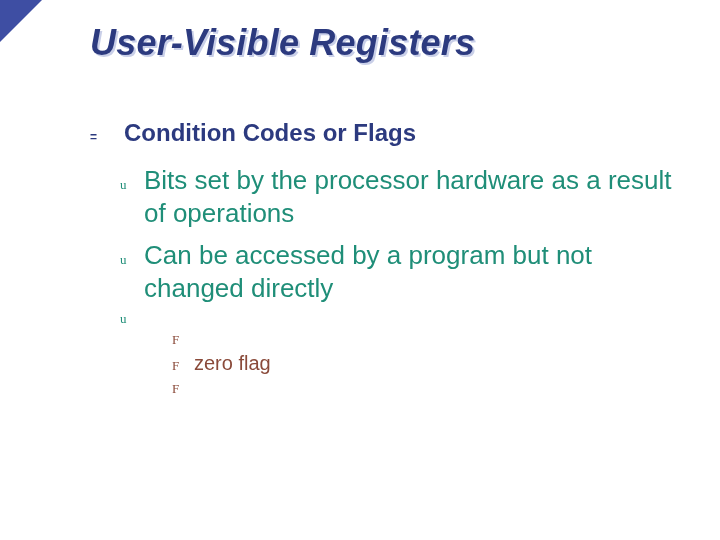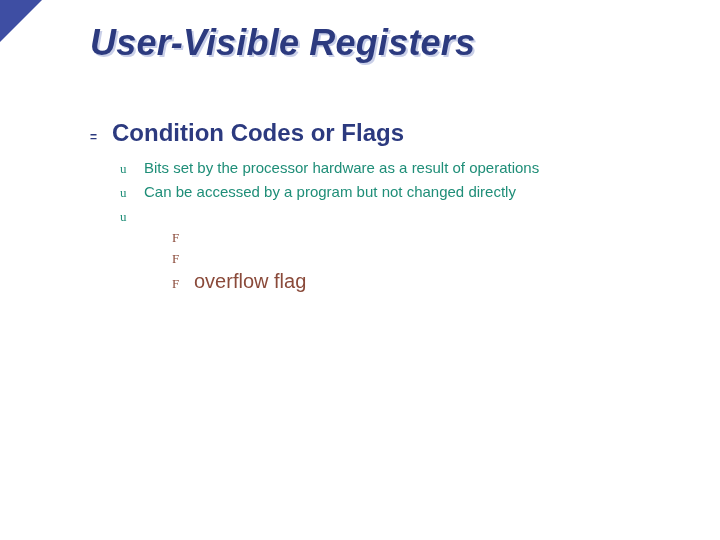--- a/index.html
+++ b/index.html
@@ -20,25 +20,25 @@
     color: #2c3a7f;
     text-shadow: 2px 2px 0 #c9cfe8;
     letter-spacing: .2px;
   }
   .body {
     position: absolute; left: 90px; top: 118px; width: 600px;
     font-size: 22px; line-height: 1.25;
   }
   .l1-row { display: flex; align-items: baseline; margin-bottom: 8px; }
   .bullet-eq { width: 22px; flex: 0 0 22px; color: #2c3a7f; font-size: 12px; font-weight: bold; padding-top: 6px; }
-  .l1-text { font-size: 24px; font-weight: 700; color: #2c3a7f; }
+  .l1-text { font-size: 24px; font-weight: 700; color: #2c3a7f; margin-left: 12px; }
   .sub-block { margin-left: 30px; color: #1f8e78; }
   .l2-row { display: flex; align-items: baseline; margin: 2px 0; }
   .bullet-u { width: 24px; flex: 0 0 24px; text-align: left; color: #1f8e78; font-size: 13px; font-family: "Times New Roman", serif; padding-top: 5px; }
-  .l2-text { color: #1f8e78; font-size: 15px; }
+  .l2-text { color: #1f8e78; font-size: 26px; margin-top: 8px; }
   .sub2-block { margin-left: 52px; margin-top: 2px; }
   .l3-row { display: flex; align-items: baseline; margin: 2px 0; }
   .bullet-f { width: 22px; flex: 0 0 22px; text-align: left; color: #8a4a3a; font-size: 13px; font-family: "Times New Roman", serif; padding-top: 3px; }
   .l3-text { color: #8a4a3a; font-size: 20px; }
 </style>
 </head>
 <body>
 
 <div class="slide">
   <div class="corner"></div>
@@ -63,23 +63,23 @@
       <div class="l2-row">
         <span class="bullet-u">u</span>
       </div>
 
       <div class="sub2-block">
         <div class="l3-row">
           <span class="bullet-f">F</span>
         </div>
         <div class="l3-row">
           <span class="bullet-f">F</span>
+          <span class="l3-text">zero flag</span>
         </div>
         <div class="l3-row">
           <span class="bullet-f">F</span>
-          <span class="l3-text">overflow flag</span>
         </div>
       </div>
 
     </div>
 
   </div>
 </div>
 
 </body></html>

